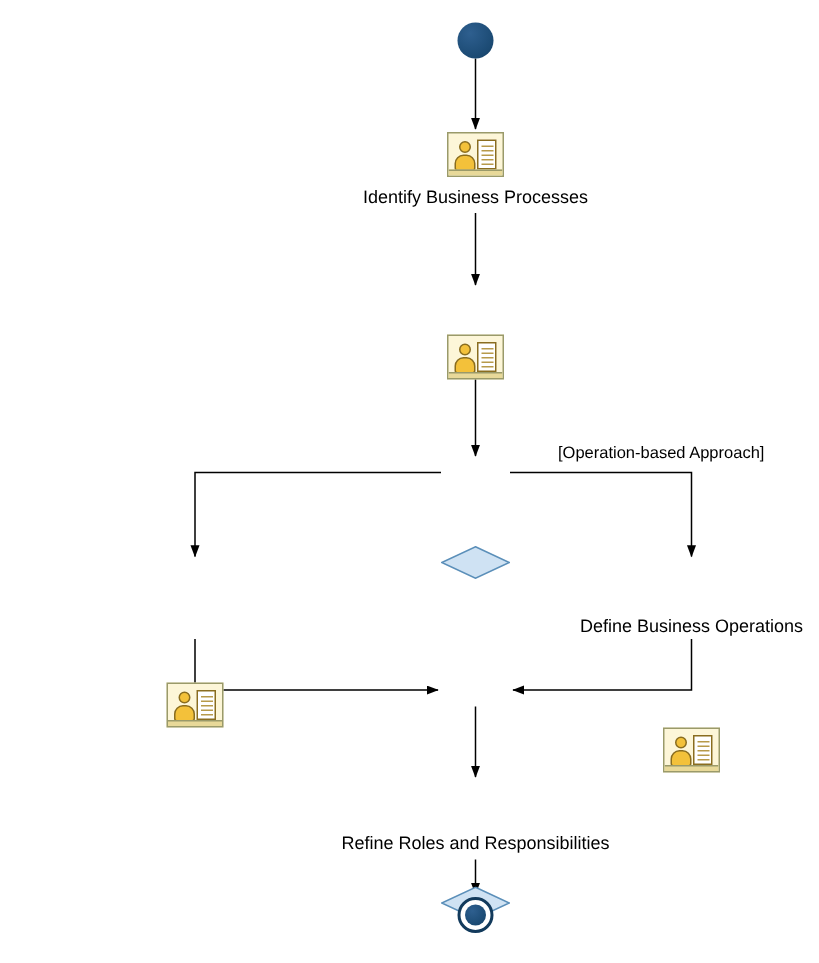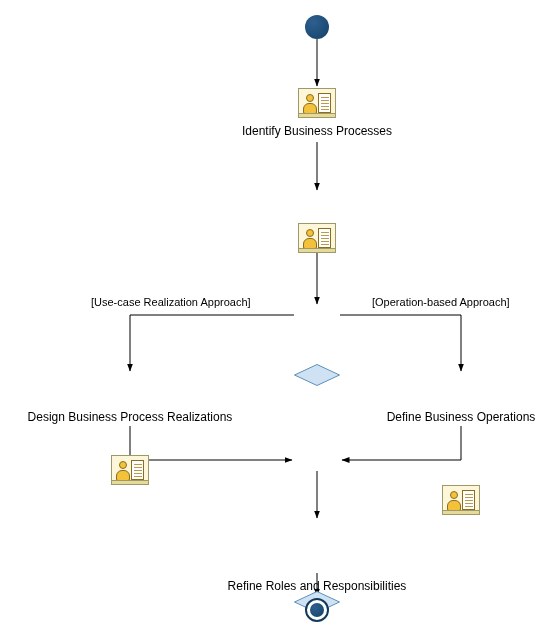--- a/index.html
+++ b/index.html
@@ -203,36 +203,34 @@
       </span>
     <span class="bar"></span>
   </div>
 
   <div class="node diamond" style="left:294px; top:304px;">
     <svg width="46" height="22" xmlns="http://www.w3.org/2000/svg">
       <polygon points="23,0.5 45.5,11 23,21.5 0.5,11" fill="#cfe2f3" stroke="#5b8fb9" stroke-width="1"></polygon>
     </svg>
   </div>
 
-  <div class="guard" style="left:91px; top:296px;">[Use-case Realization Approach]</div>
   <div class="guard" style="left:350px; top:296px;padding-left:22px;">[Operation-based Approach]</div>
 
   <div class="node act-icon" style="left:111px; top:373px;">
     <span class="person-head"></span>
     <span class="person-body"></span>
     <span class="doc">
         <i></i>
         <i></i>
         <i></i>
         <i></i>
         <i></i>
       </span>
     <span class="bar"></span>
   </div>
-  <div class="label" style="left:0px; top:410px; width:260px;">Design Business Process Realizations</div>
 
   <div class="node act-icon" style="left:442px; top:373px;">
     <span class="person-head"></span>
     <span class="person-body"></span>
     <span class="doc">
         <i></i>
         <i></i>
         <i></i>
         <i></i>
         <i></i>
@@ -240,19 +238,19 @@
     <span class="bar"></span>
   </div>
   <div class="label" style="left:351px; top:410px; width:220px;">Define Business Operations</div>
 
   <div class="node diamond" style="left:294px; top:449px;">
     <svg width="46" height="22" xmlns="http://www.w3.org/2000/svg">
       <polygon points="23,0.5 45.5,11 23,21.5 0.5,11" fill="#cfe2f3" stroke="#5b8fb9" stroke-width="1"></polygon>
     </svg>
   </div>
 
-  <div class="label" style="left:117px; top:555px; width:400px;margin-top:24px;">Refine Roles and Responsibilities</div>
+  <div class="label" style="left:117px; top:555px; width:400px;">Refine Roles and Responsibilities</div>
 
   <div class="node final-outer" style="left:305px; top:598px;">
     <span class="final-inner"></span>
   </div>
 
 </div>
 
 </body></html>

